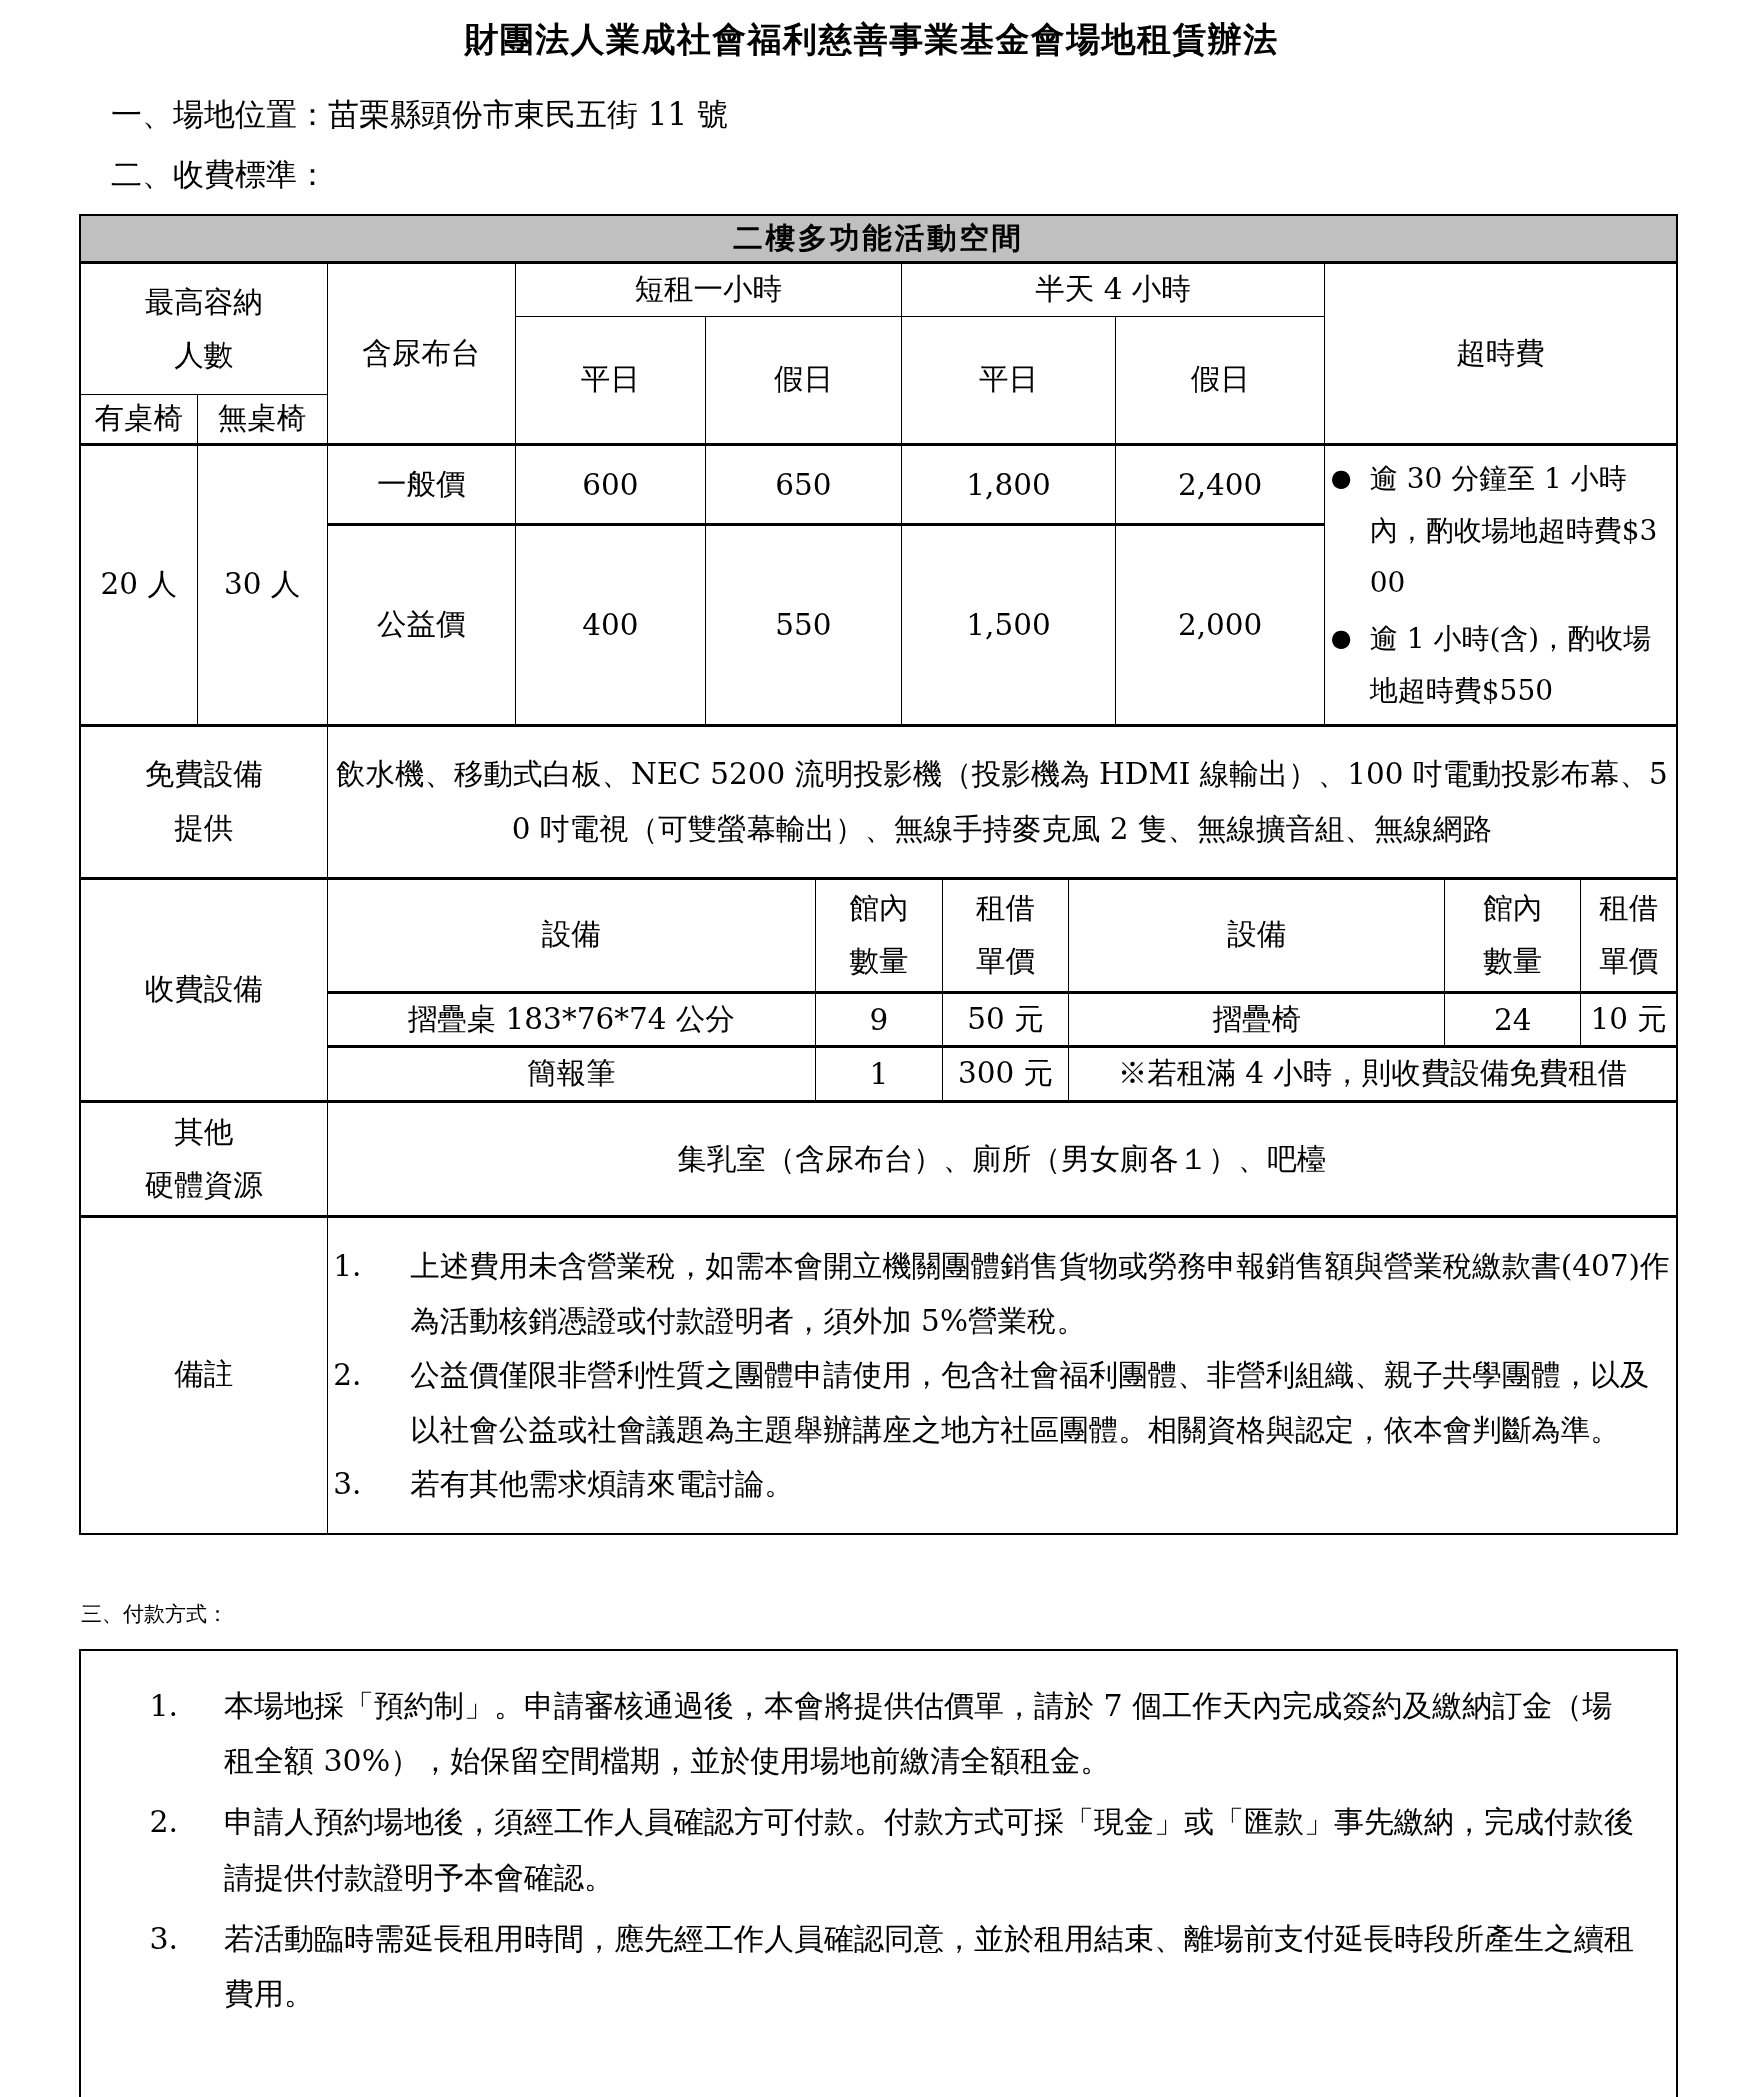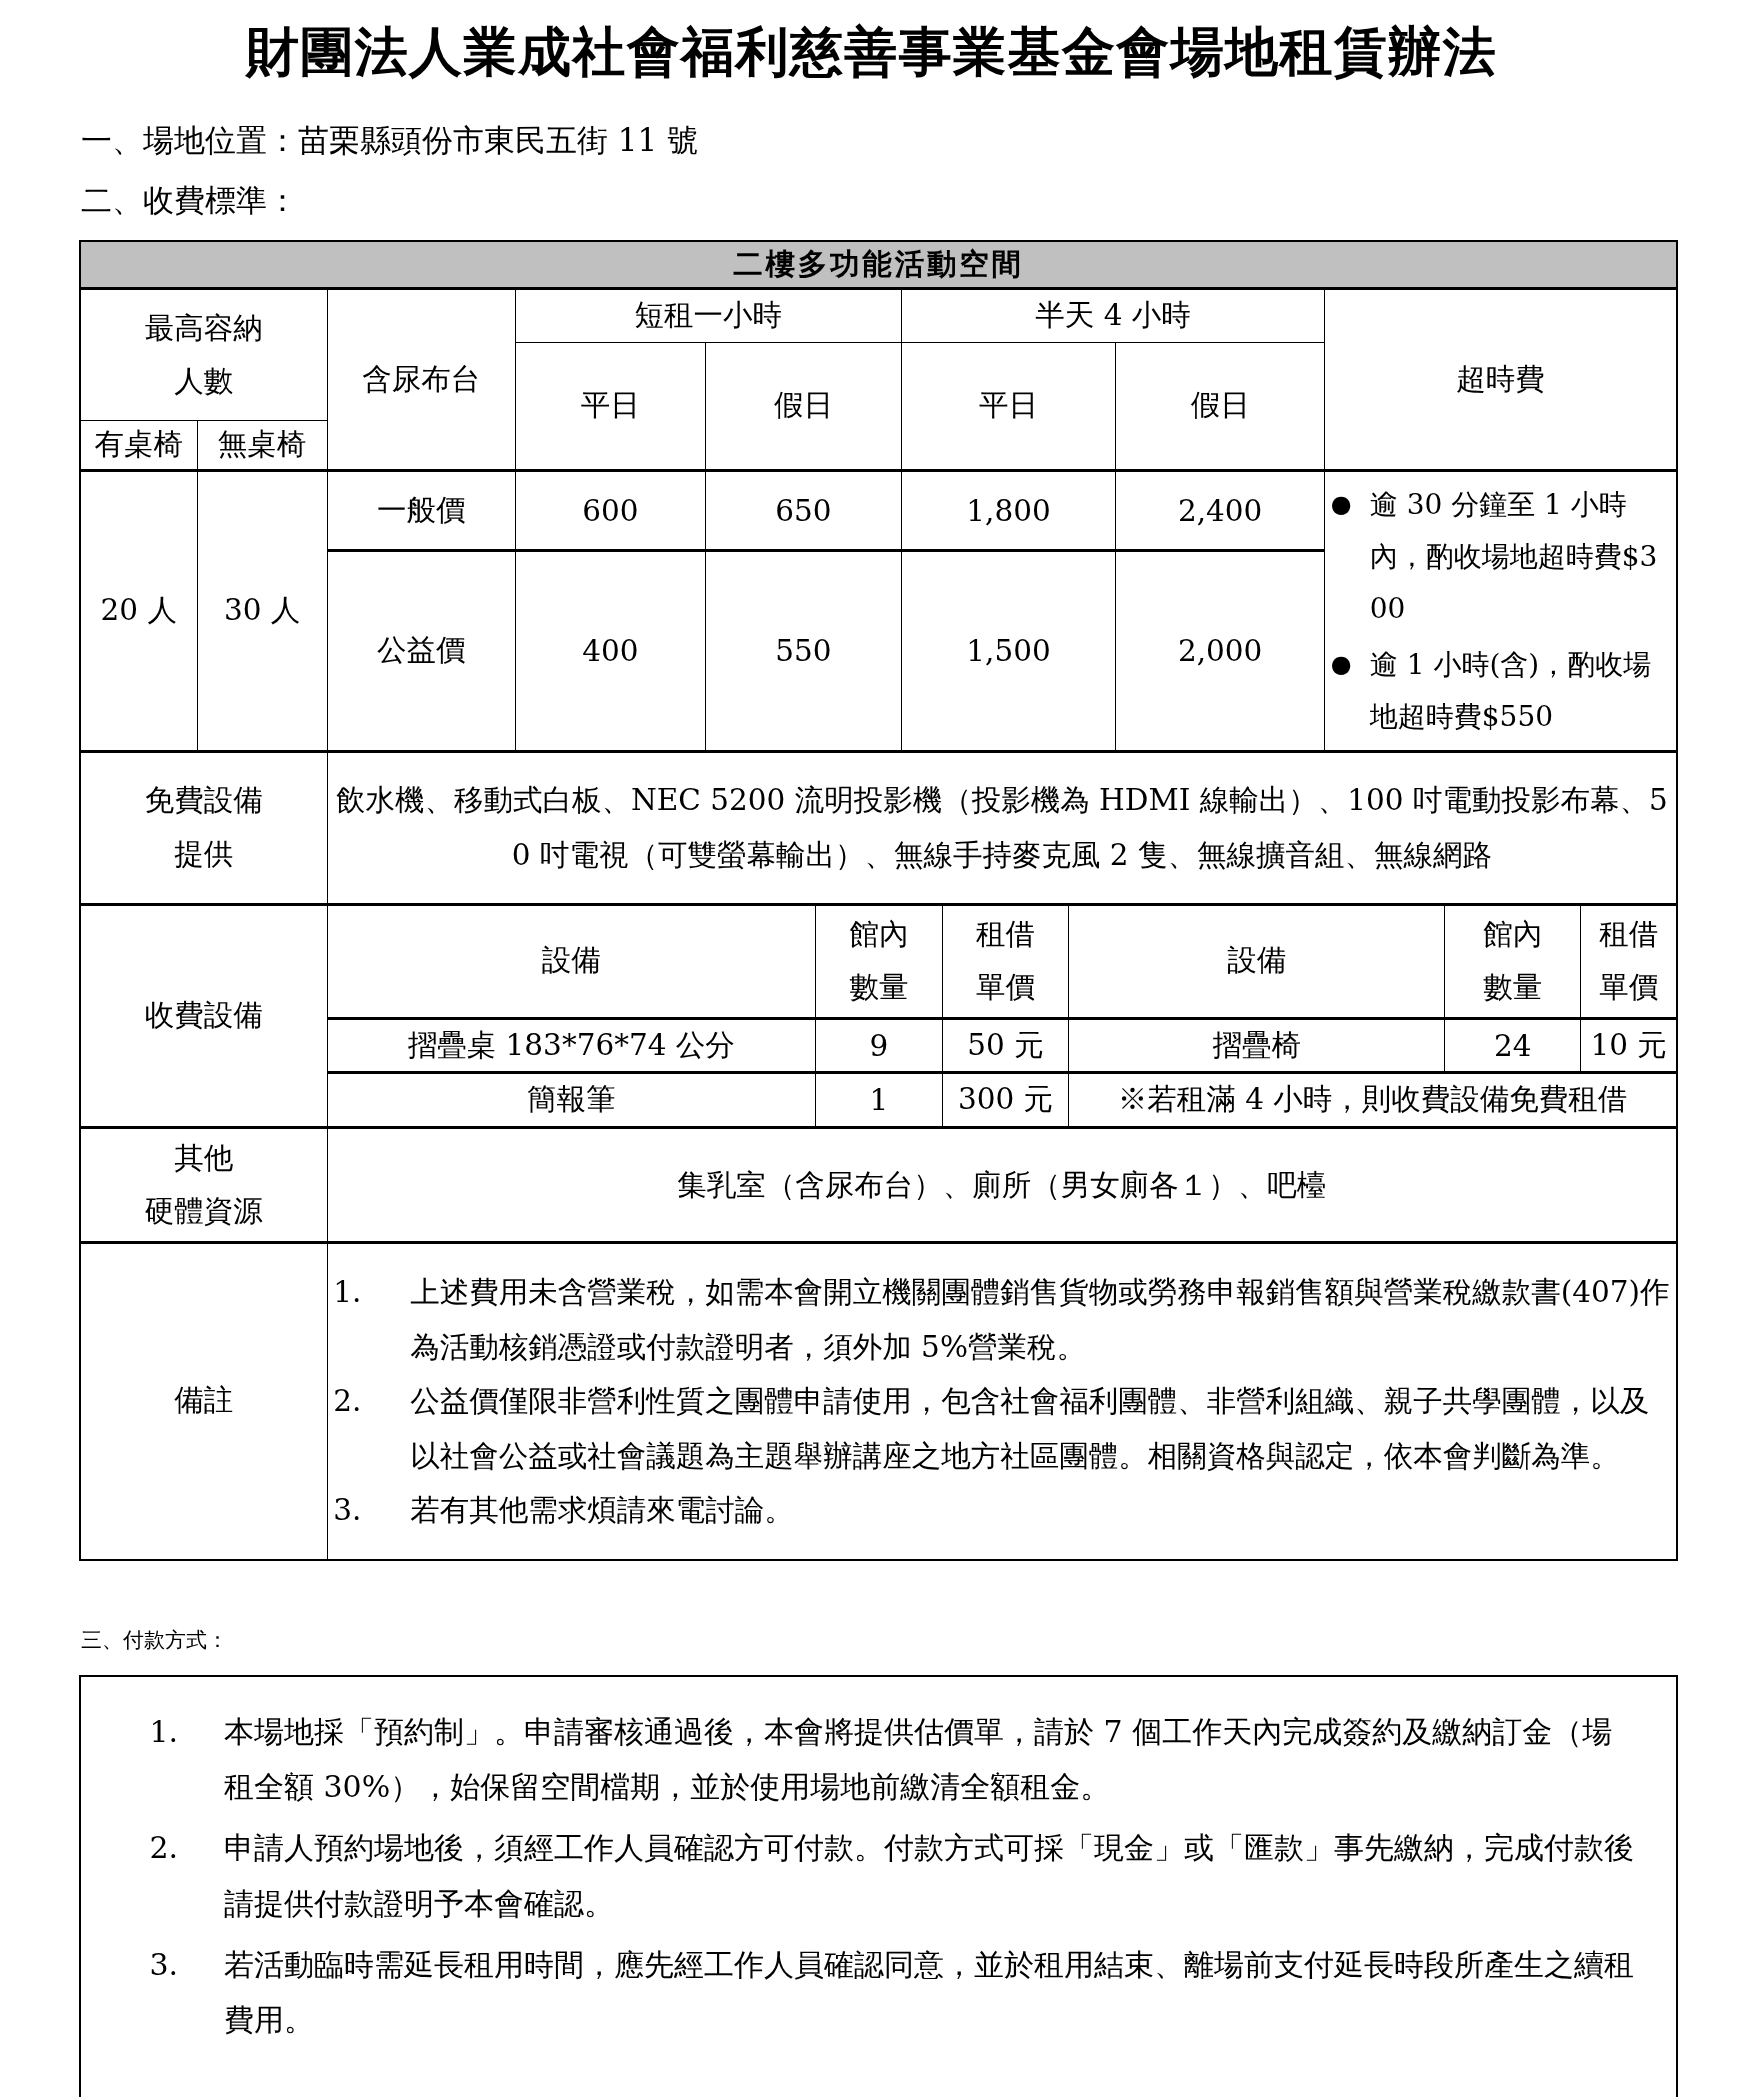--- a/index.html
+++ b/index.html
@@ -12,27 +12,27 @@
     width: 1743px;
     height: 2097px;
     font-family: "DejaVu Serif", "Liberation Serif", serif;
     position: relative;
     overflow: hidden;
   }
   .doc { padding-top: 9.8px; }
 
   .page-title {
     text-align: center;
-    font-size: 53px;
+    font-size: 34px;
     font-weight: bold;
     letter-spacing: 1.4px;
     margin: 7px 0 31px 0;
   }
 
-  .intro { margin-left: 81px; font-size: 31px; }
+  .intro { margin-left: 111px; font-size: 31px; }
   .intro-line { margin-bottom: 18px; }
 
   table.main {
     border-collapse: collapse;
     table-layout: fixed;
     width: 1599px;
     margin: 7px 0 0 79px;
     border: 2.8px solid #000;
   }
   table.main td {

